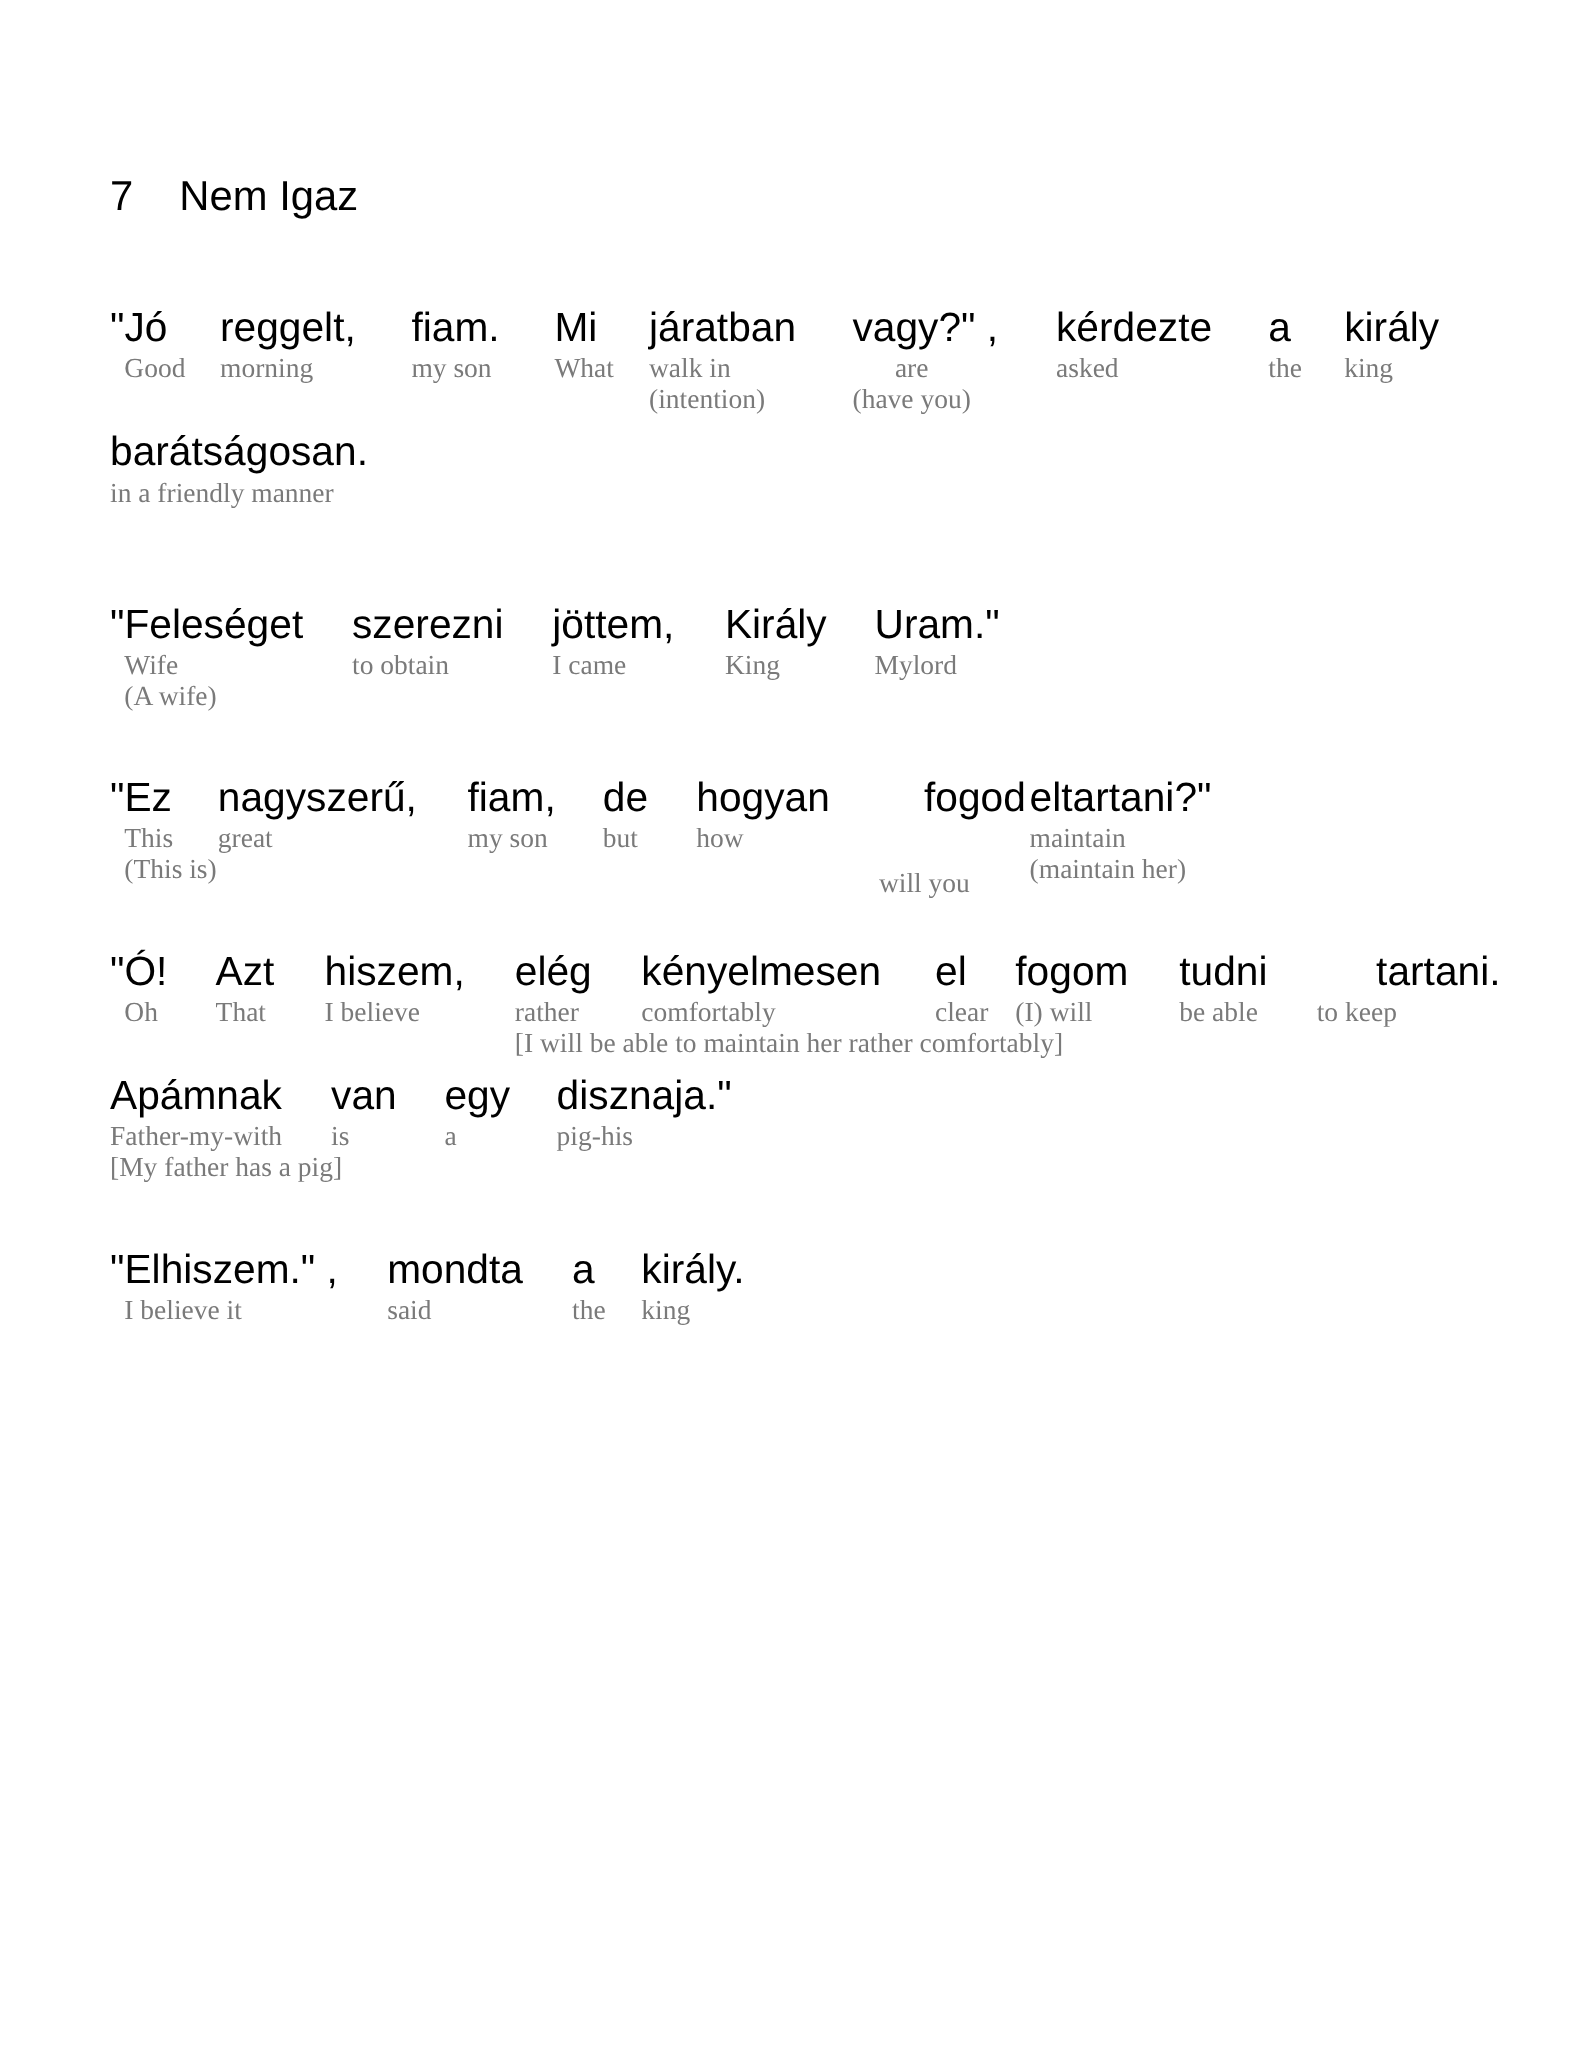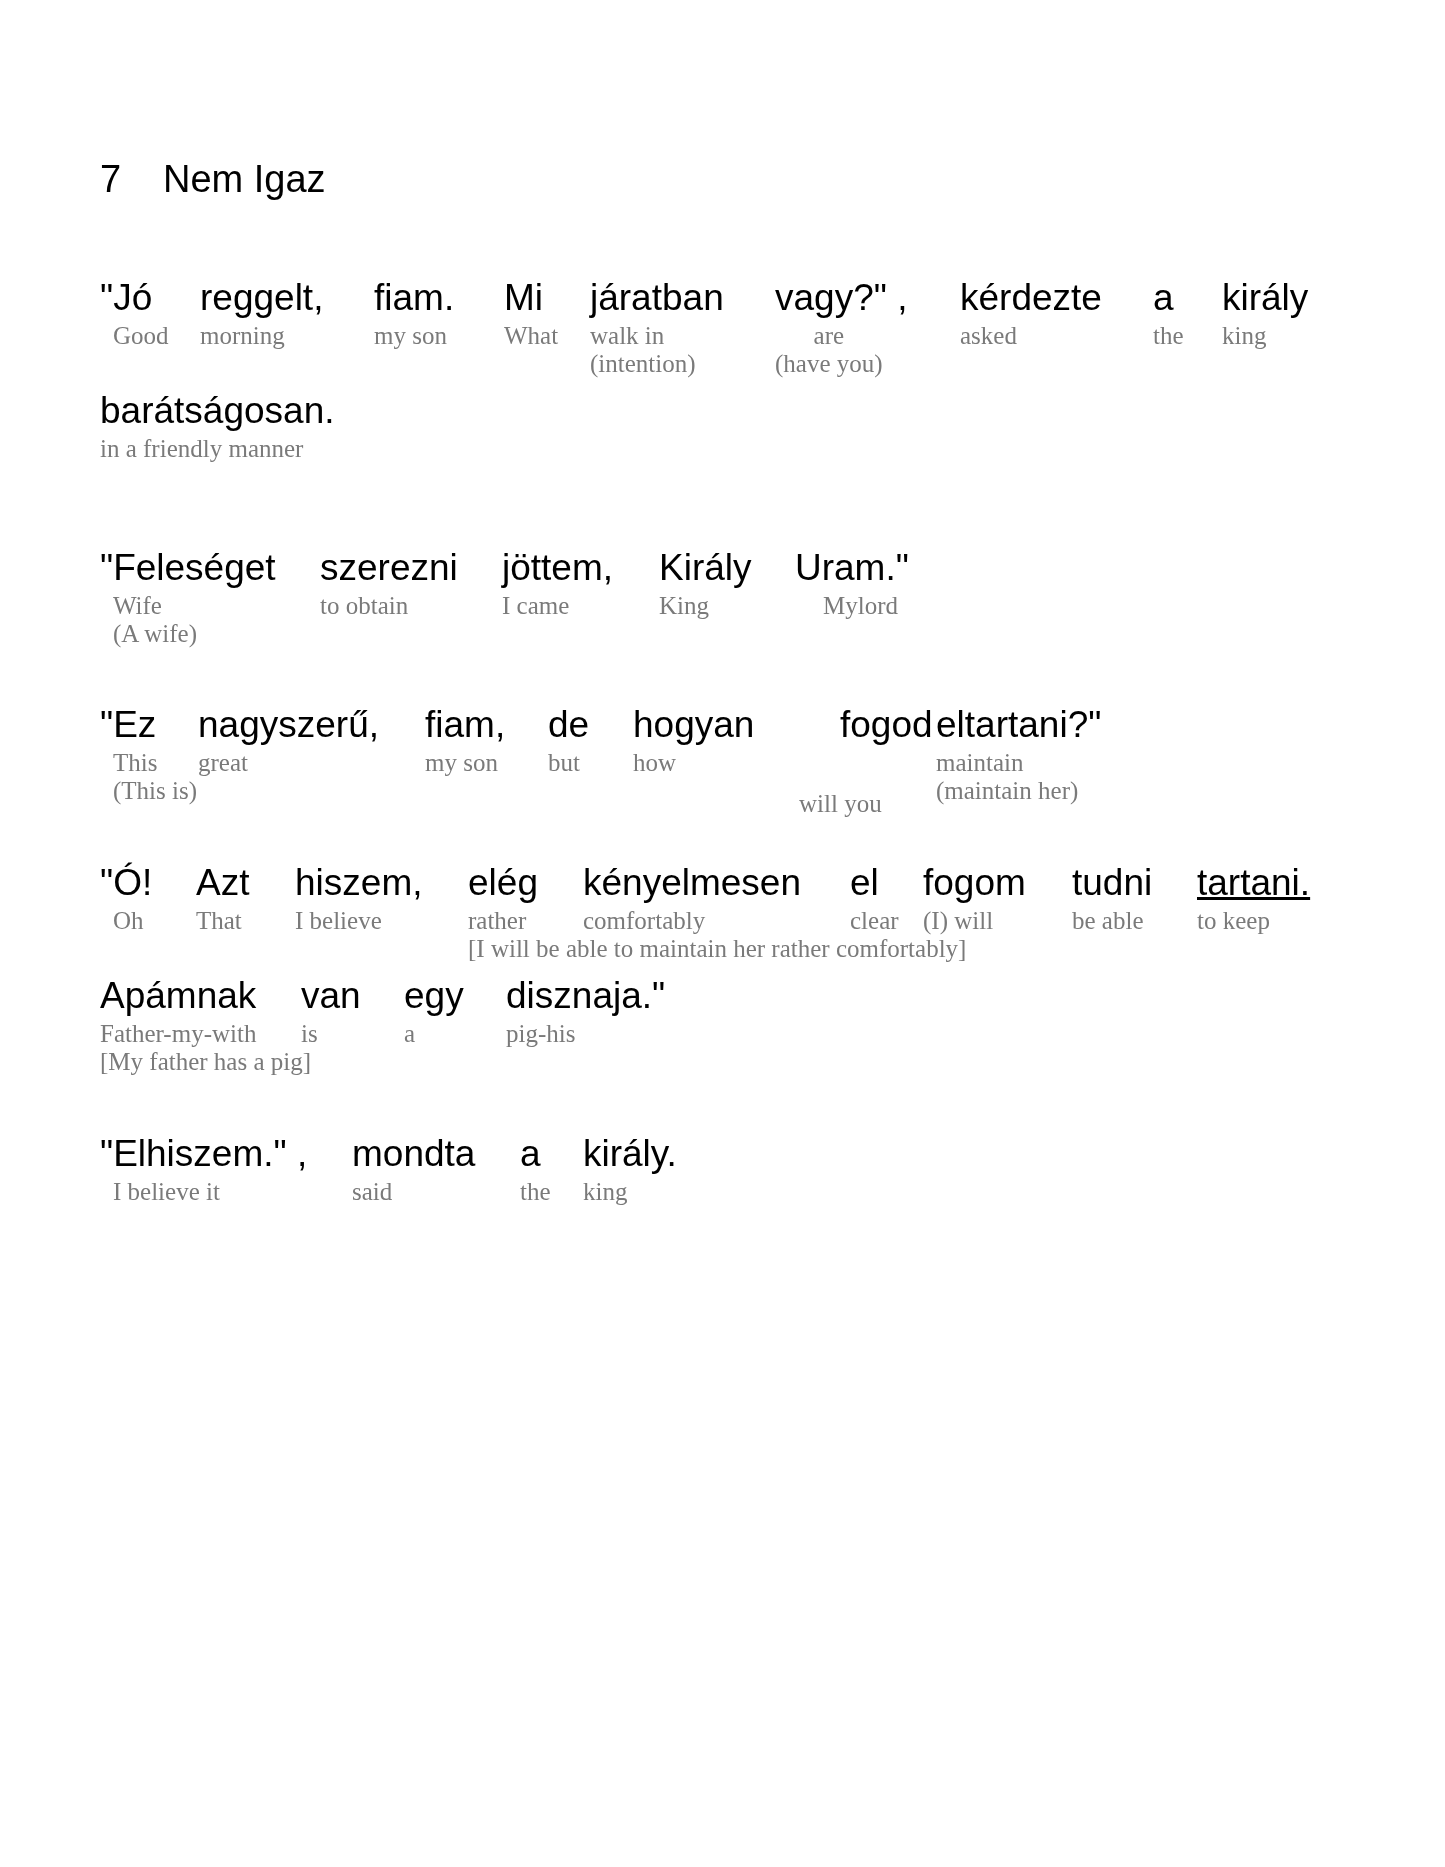--- a/index.html
+++ b/index.html
@@ -105,21 +105,21 @@
     </div>
     <div class="word" style="left: 659px; top: 546px;">
       <span class="hu">Király</span>
     </div>
     <div class="word" style="left: 659px; top: 590px;">
       <span class="gl">King</span>
     </div>
     <div class="word" style="left: 795px; top: 546px;">
       <span class="hu">Uram."</span>
     </div>
-    <div class="word" style="left: 795px; top: 590px; margin-left: 28px;">
+    <div class="word" style="left: 795px; top: 590px;">
       <span class="gl">Mylord</span>
     </div>
     <div class="word" style="left: 100px; top: 703px;">
       <span class="hu">"Ez</span>
     </div>
     <div class="word" style="left: 113px; top: 747px;">
       <span class="gl">This</span>
       <span class="gl2">(This is)</span>
     </div>
     <div class="word" style="left: 198px; top: 703px;">
@@ -200,21 +200,21 @@
     </div>
     <div class="word" style="left: 923px; top: 905px;">
       <span class="gl">(I) will</span>
     </div>
     <div class="word" style="left: 1072px; top: 861px;">
       <span class="hu">tudni</span>
     </div>
     <div class="word" style="left: 1072px; top: 905px;">
       <span class="gl">be able</span>
     </div>
-    <div class="word" style="left: 1197px; top: 861px; text-decoration: underline;">
+    <div class="word" style="left: 1251px; top: 861px;">
       <span class="hu">tartani.</span>
     </div>
     <div class="word" style="left: 1197px; top: 905px;">
       <span class="gl">to keep</span>
     </div>
     <div class="note" style="left: 468px; top: 935px;">[I will be able to maintain her rather comfortably]</div>
     <div class="word" style="left: 100px; top: 974px;">
       <span class="hu">Apámnak</span>
     </div>
     <div class="word" style="left: 100px; top: 1018px;">

